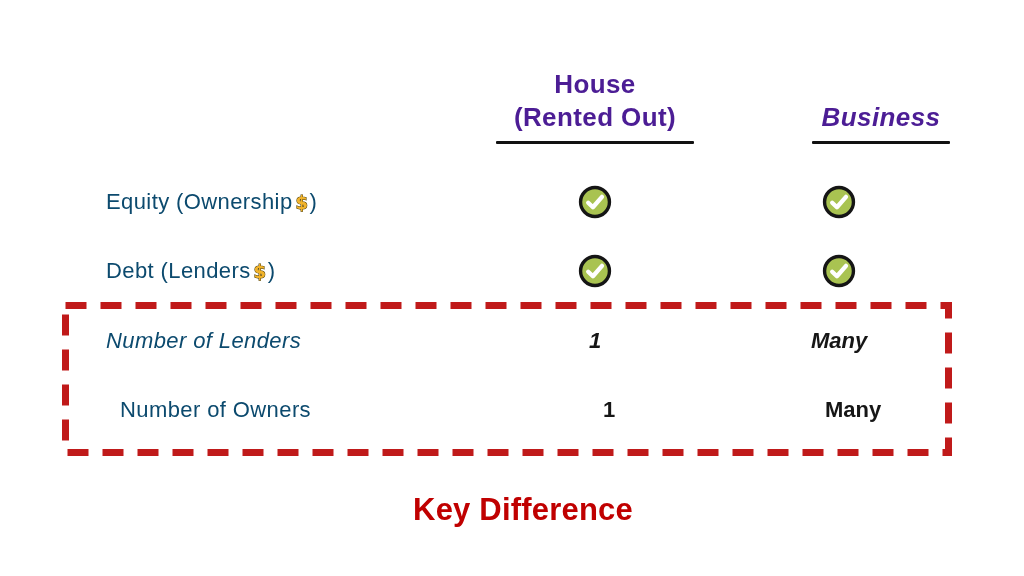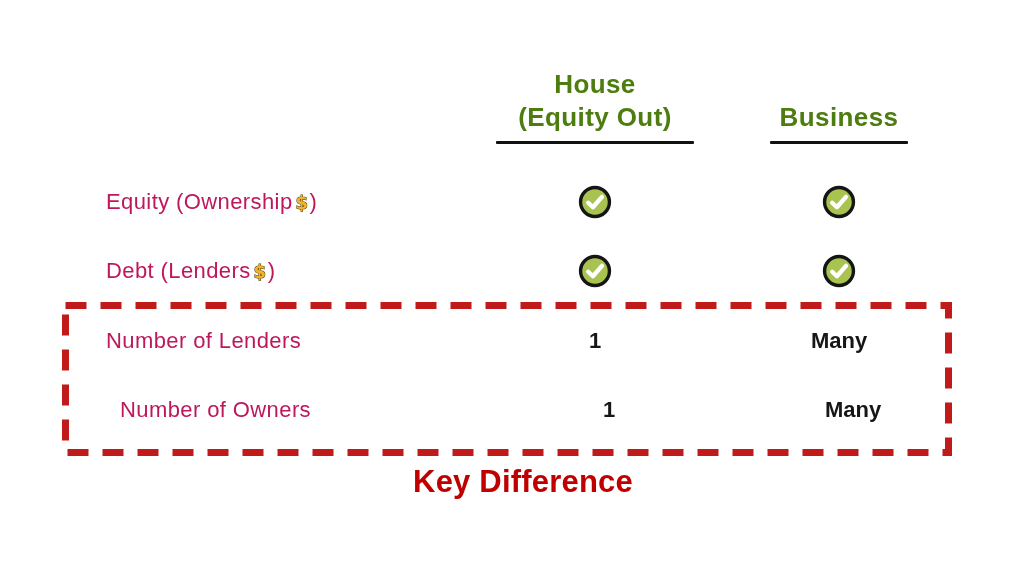--- a/index.html
+++ b/index.html
@@ -13,72 +13,72 @@
   .slide { position: absolute; left: 0; top: 0; width: 1024px; height: 576px; }
 
   
   .header-row { position: absolute; left: 0; top: 52px; height: 92px; width: 1024px; }
   .hcell {
     position: absolute; bottom: 0;
     display: flex; flex-direction: column;
     justify-content: flex-end; align-items: center;
   }
   .hcell-house    { left: 460px; width: 270px; }
-  .hcell-business { left: 730px; width: 218px; }
+  .hcell-business { left: 772px; width: 218px; font-style: italic; }
   .hline {
-    font-size: 26px; font-weight: bold; color: #4d7c0f;
+    font-size: 26px; font-weight: bold; color: #4c1d95;
     letter-spacing: 0.4px; line-height: 33px; text-align: center;
   }
   .underline { height: 3px; background: #111; margin-top: 7px; border-radius: 1px; }
   .underline-house    { width: 198px; }
   .underline-business { width: 138px; }
 
   
   .row {
     position: absolute; left: 0; width: 948px; height: 40px;
     display: grid; grid-template-columns: 460px 270px 218px;
     align-items: center;
   }
   .row-equity  { top: 182px; }
   .row-debt    { top: 251px; }
-  .row-lenders { top: 321px; }
+  .row-lenders { top: 321px; font-style: italic; }
   .row-owners  { top: 390px; margin-left: 14px; }
 
   .cell-label {
     padding-left: 106px;
-    font-size: 22px; letter-spacing: 0.4px; color: #be185d;
+    font-size: 22px; letter-spacing: 0.4px; color: #0c4a6e;
     white-space: nowrap;
   }
   .cell-val {
     text-align: center; font-weight: bold;
     font-size: 22px; color: #161616;
     display: flex; justify-content: center; align-items: center;
   }
   .dollar-icon { display: inline-block; vertical-align: -4px; margin-left: 1px; }
   .check-icon  { display: block; }
 
   
   .diff-box { position: absolute; left: 58px; top: 298px; pointer-events: none; }
 
   .key-diff {
-    position: absolute; left: 23px; top: 464px; width: 1000px;
+    position: absolute; left: 23px; top: 492px; width: 1000px;
     text-align: center;
     font-size: 31px; font-weight: bold; color: #c00000;
     letter-spacing: 0.2px;
   }
 </style>
 </head>
 <body>
 
 <div class="slide">
 
   <div class="header-row">
     <div class="hcell hcell-house">
       <div class="hline">House</div>
-      <div class="hline">(Equity Out)</div>
+      <div class="hline">(Rented Out)</div>
       <div class="underline underline-house"></div>
     </div>
     <div class="hcell hcell-business">
       <div class="hline">Business</div>
       <div class="underline underline-business"></div>
     </div>
   </div>
 
   <div class="row row-equity">
     <div class="cell-label"><span>Equity (Ownership</span><svg class="dollar-icon" width="16" height="22" viewBox="0 0 16 22">

